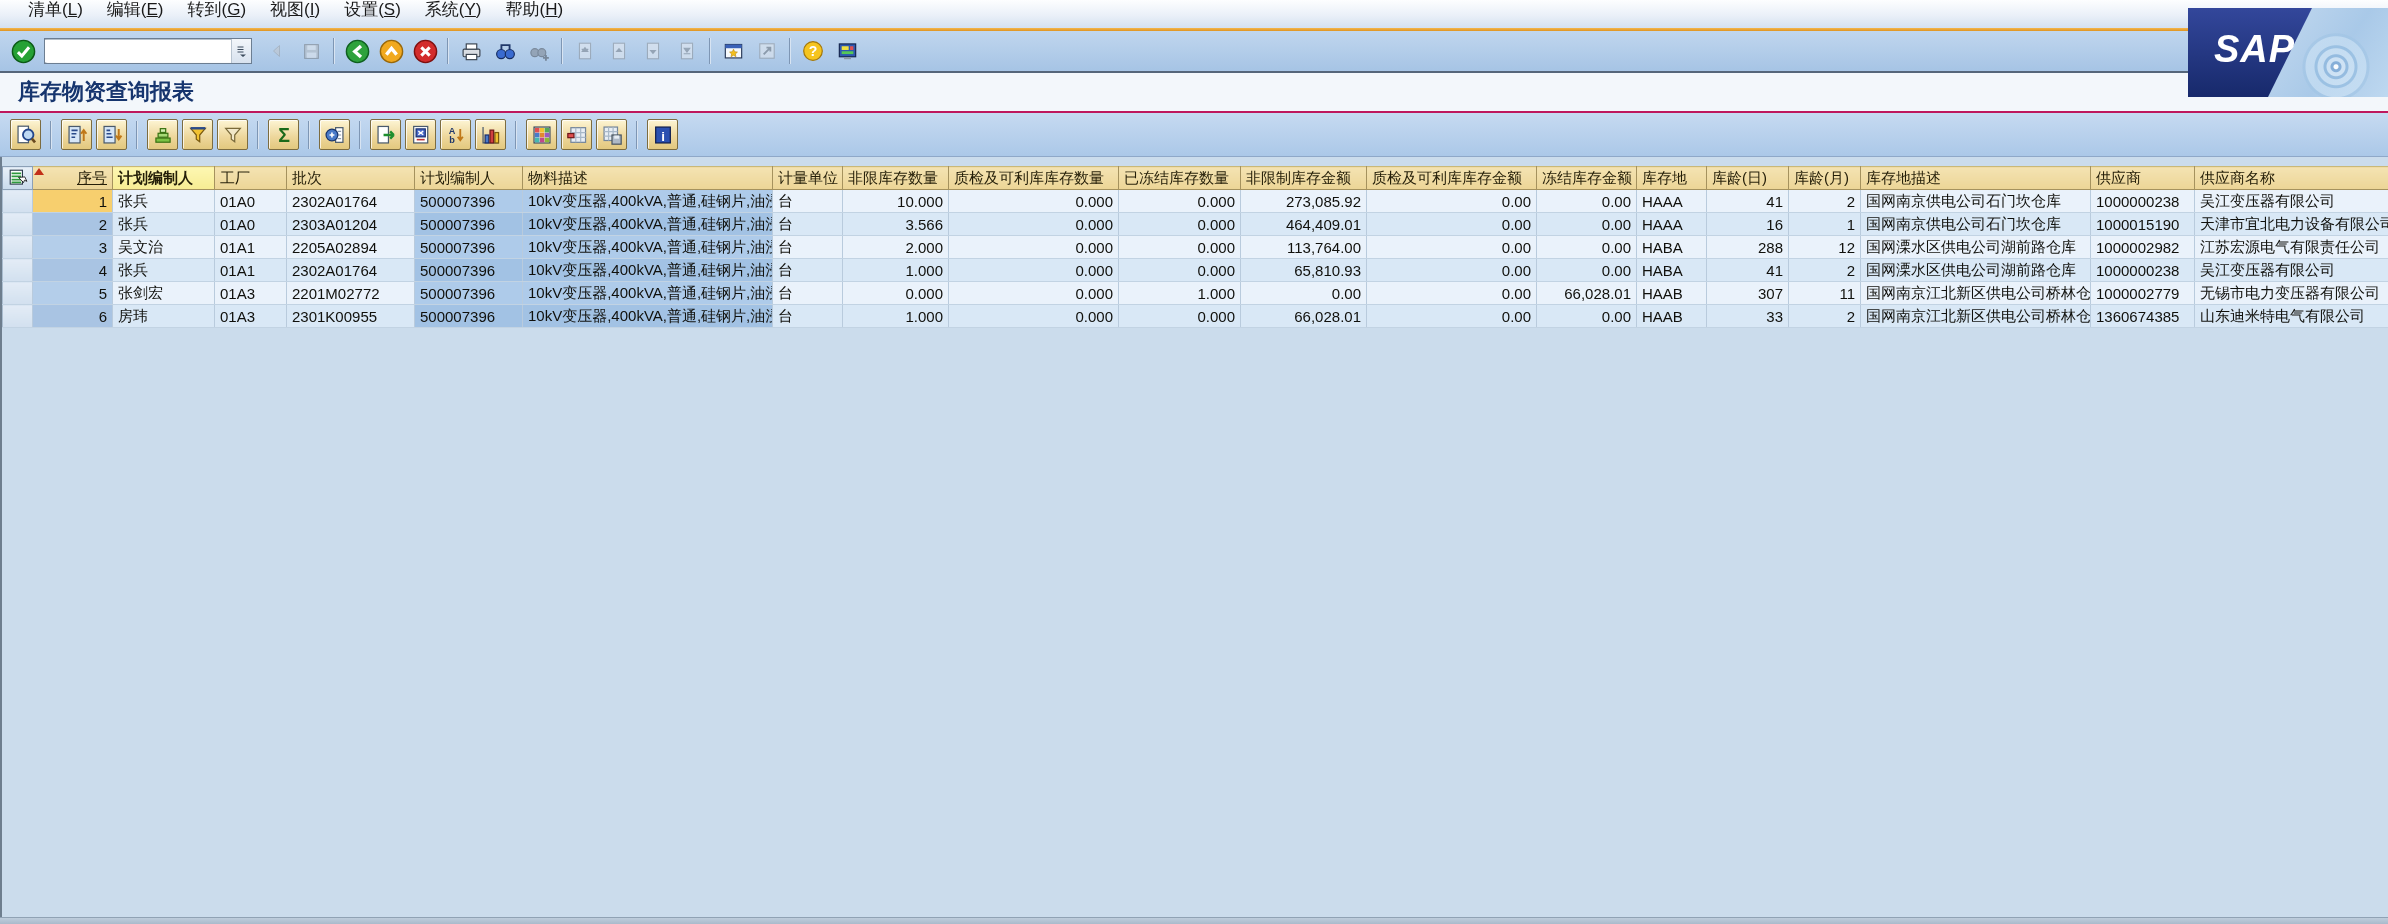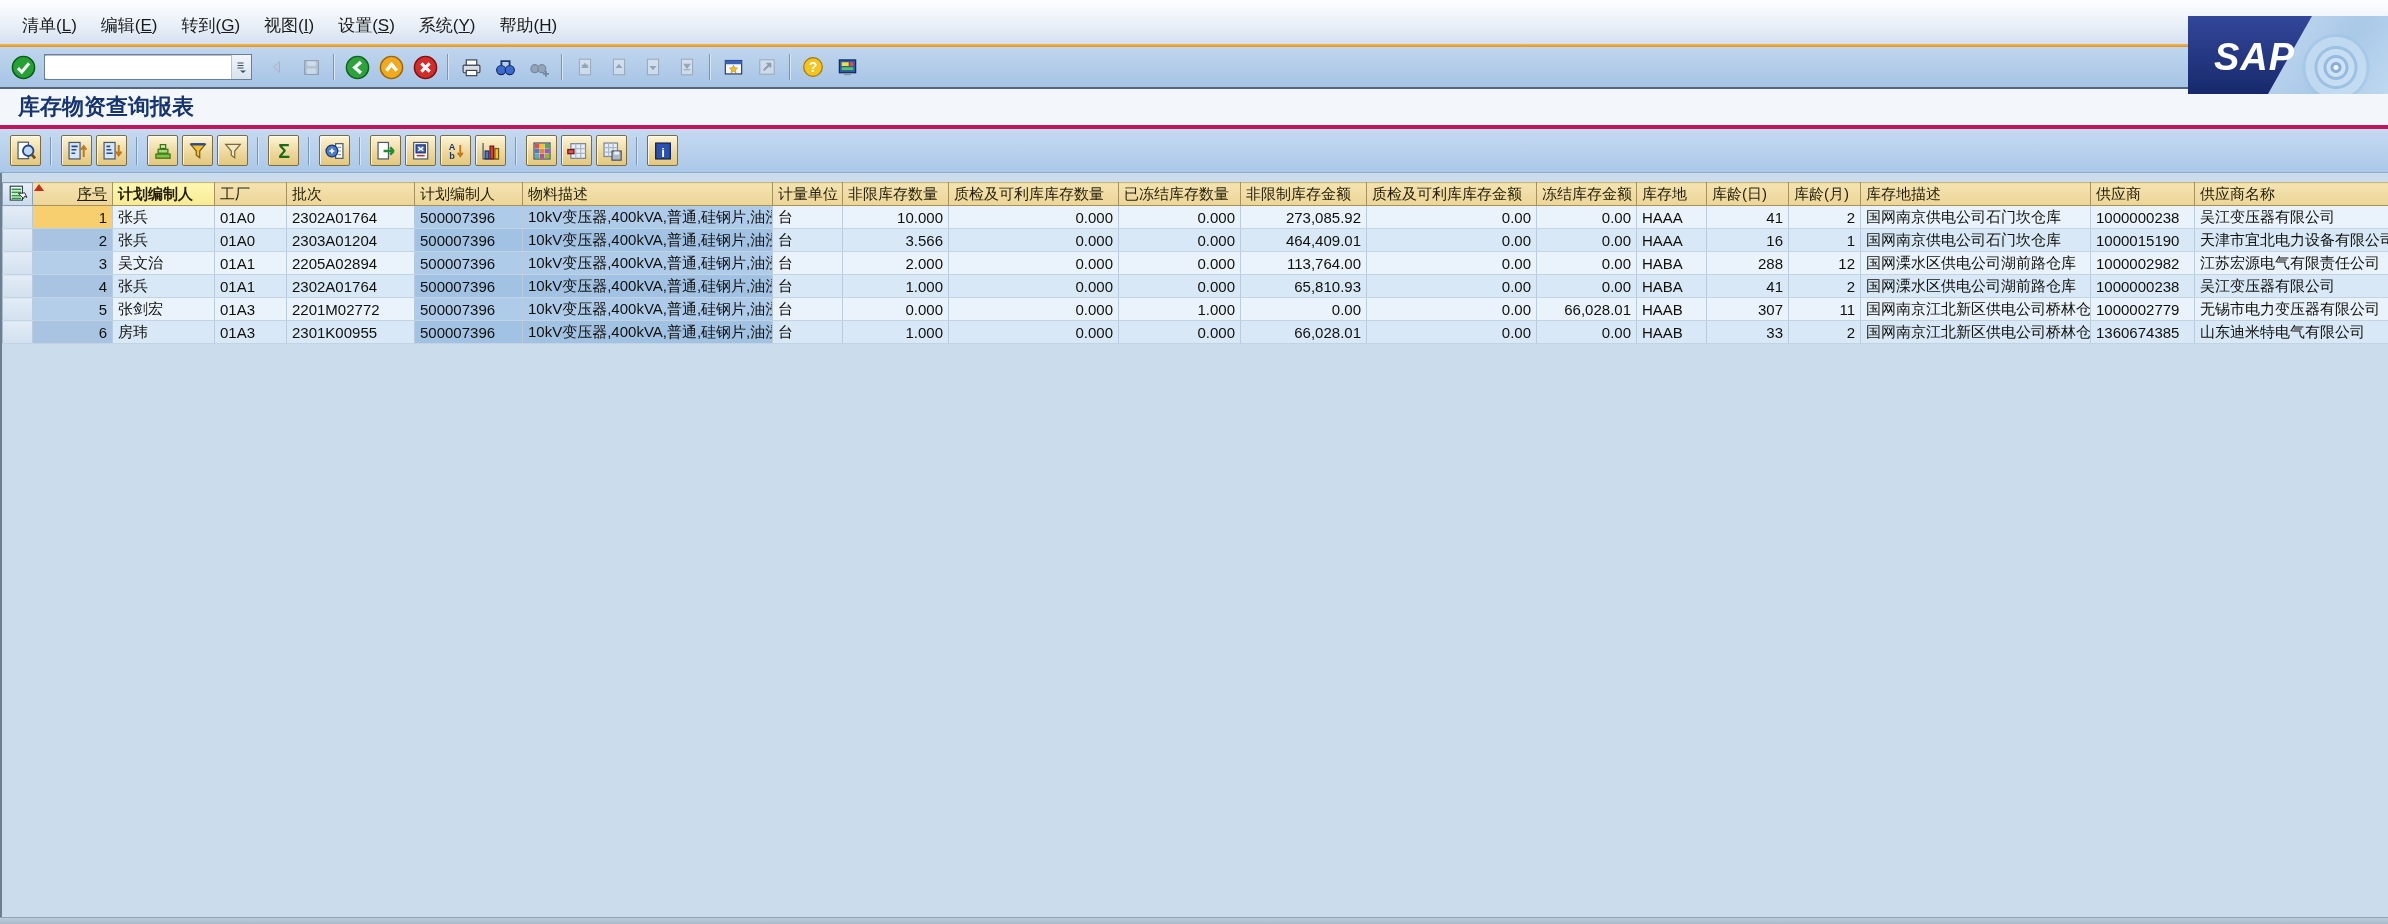--- a/index.html
+++ b/index.html
@@ -1,55 +1,55 @@
 <!DOCTYPE html>
 <html><head>
 <meta charset="utf-8">
 <style>
   * { margin:0; padding:0; box-sizing:border-box; }
   html,body { width:2388px; height:924px; overflow:hidden;
     font-family:"Liberation Sans", sans-serif; background:#CBDCEC; }
   #app { width:2388px; height:924px; display:flex; flex-direction:column; position:relative; }
 
   
-  #menubar { height:44px; background:linear-gradient(#FDFEFF,#EAF0F8 55%,#D5E1F0);
-    display:flex; align-items:flex-end; padding:0 0 4px 10px; }
+  #menubar { height:28px; background:linear-gradient(#FDFEFF,#EAF0F8 55%,#D5E1F0);
+    display:flex; align-items:flex-end; padding:0 0 4px 16px; }
   .menu-item { font-size:17px; color:#1a1a1a; padding:3px 12px; cursor:default; white-space:nowrap; }
   .menu-item u { text-decoration:underline; }
   #orange-line { height:3px; background:linear-gradient(#F4B64E,#DE9422); }
 
   
   #stdbar { height:42px; background:linear-gradient(#C0D6EE,#A6C4E5);
     border-bottom:2px solid #55667A; display:flex; align-items:center; padding-left:6px; }
   .tbtn { width:34px; height:34px; display:flex; align-items:center; justify-content:center; border:0;
     background:transparent; cursor:pointer; }
   .tbtn.disabled { filter:grayscale(.9); opacity:.45; }
   .vsep { width:2px; height:26px; margin:0 5px;
     background:linear-gradient(90deg,#7E96B4 50%,#D8E4F2 50%); }
   #command-wrap { display:flex; align-items:center; margin:0 8px 0 4px; border:1px solid #6C7E92;
     background:#fff; height:26px; box-shadow:inset 1px 1px 2px #9AA8B8; }
   #command-input { width:186px; height:22px; border:0; outline:none; font-size:15px; padding:0 4px; }
   #command-history { width:20px; height:24px; border-left:1px solid #B8C4D0; background:linear-gradient(#F2F6FA,#D8E2EE);
     display:flex; align-items:center; justify-content:center; cursor:pointer; font-size:10px; color:#334; }
 
   
-  #brand { position:absolute; top:16px; right:0; width:200px; height:78px; z-index:10;
+  #brand { position:absolute; top:8px; right:0; width:200px; height:89px; z-index:10;
     background:
       radial-gradient(circle at 74% 66%, rgba(255,255,255,.95) 0 2px, rgba(130,172,215,.9) 3px 5px,
         rgba(215,232,247,.8) 6px 9px, rgba(145,185,222,.85) 10px 12px, rgba(210,230,246,.7) 13px 18px,
         rgba(150,190,225,.75) 19px 21px, rgba(205,227,245,.6) 22px 30px, rgba(160,196,228,.6) 31px 33px,
         rgba(200,224,243,0) 34px),
       linear-gradient(125deg,#D8E6F5,#A9C9E8 70%,#BED8F0); }
   #brand-navy { position:absolute; inset:0; clip-path:polygon(0 0,62% 0,40% 100%,0 100%);
     background:linear-gradient(#33479B,#17296B); }
   #brand-text { position:absolute; left:26px; top:20px; color:#fff; font-size:38px; font-weight:bold;
     font-style:italic; letter-spacing:1px; }
 
   
-  #titlebar { height:40px; background:#F3F7FB; border-bottom:4px solid #be185d;
+  #titlebar { height:40px; background:#F3F7FB; border-bottom:2px solid #be185d;
     display:flex; align-items:center; padding-left:18px; }
   #page-title { font-size:22px; font-weight:bold; color:#16356E; }
 
   
   #appbar { height:44px; background:linear-gradient(#C6DAF1,#ABC8E8);
     border-bottom:1px solid #8FA8C8; display:flex; align-items:center; padding-left:8px; }
   .abtn { width:31px; height:31px; border:1px solid #7C6C40; border-radius:2px; margin:0 2px;
     background:linear-gradient(#FDF5D4,#EDD69A 60%,#E2C87E); box-shadow:inset 1px 1px 0 rgba(255,255,255,.75);
     display:flex; align-items:center; justify-content:center; cursor:pointer; }
   .asep { width:2px; height:28px; margin:0 7px;

